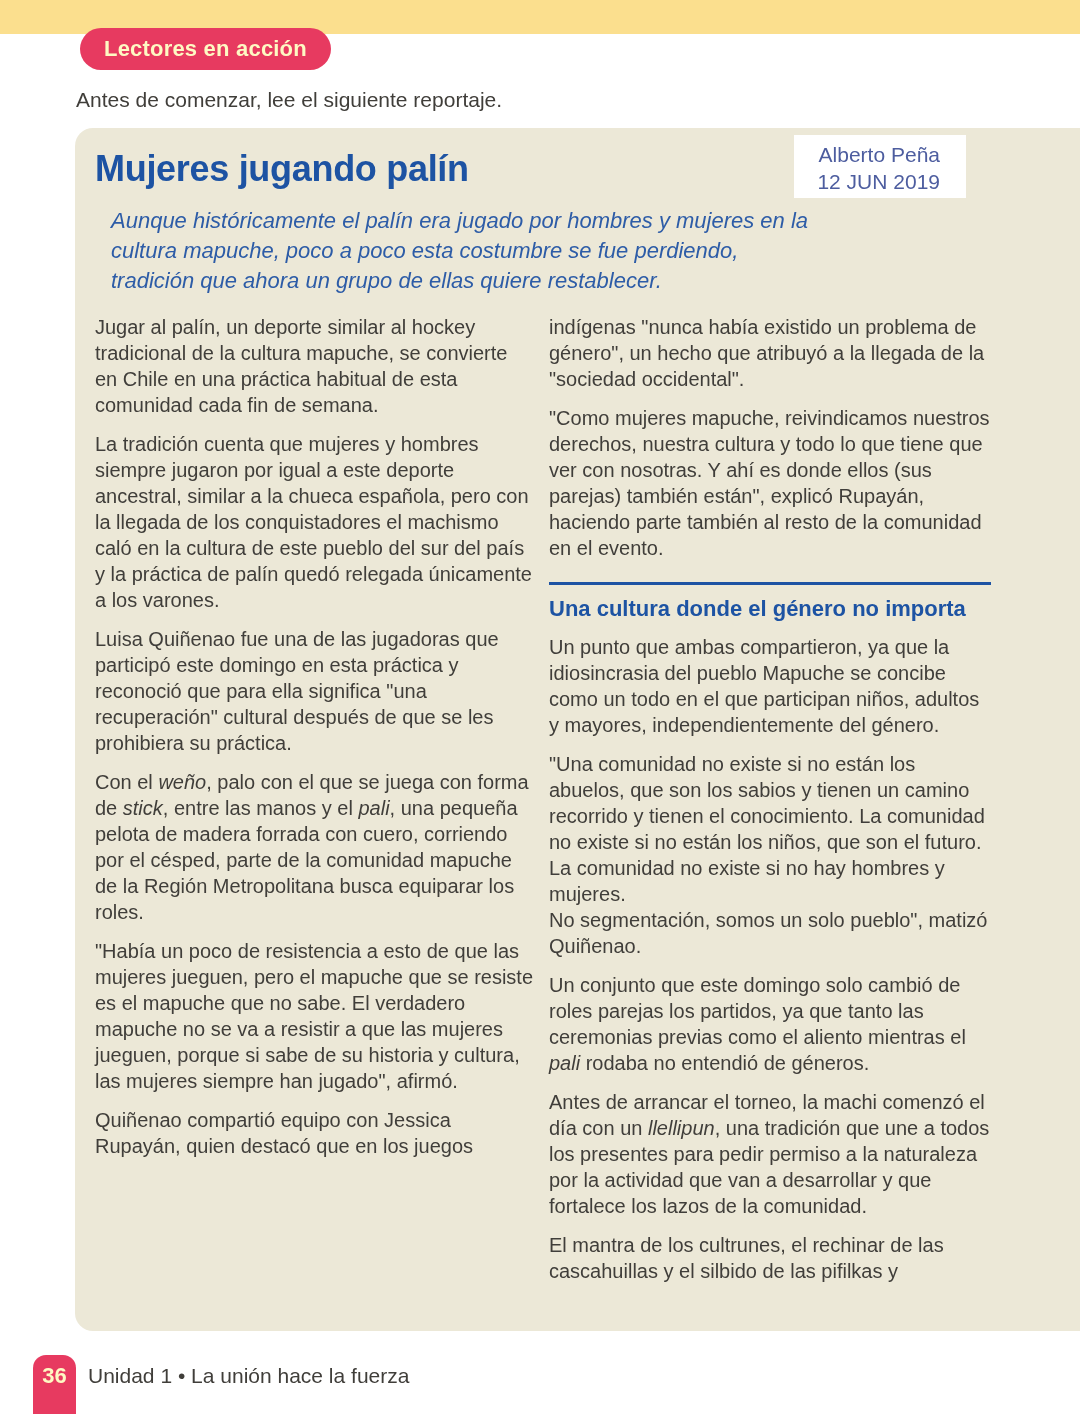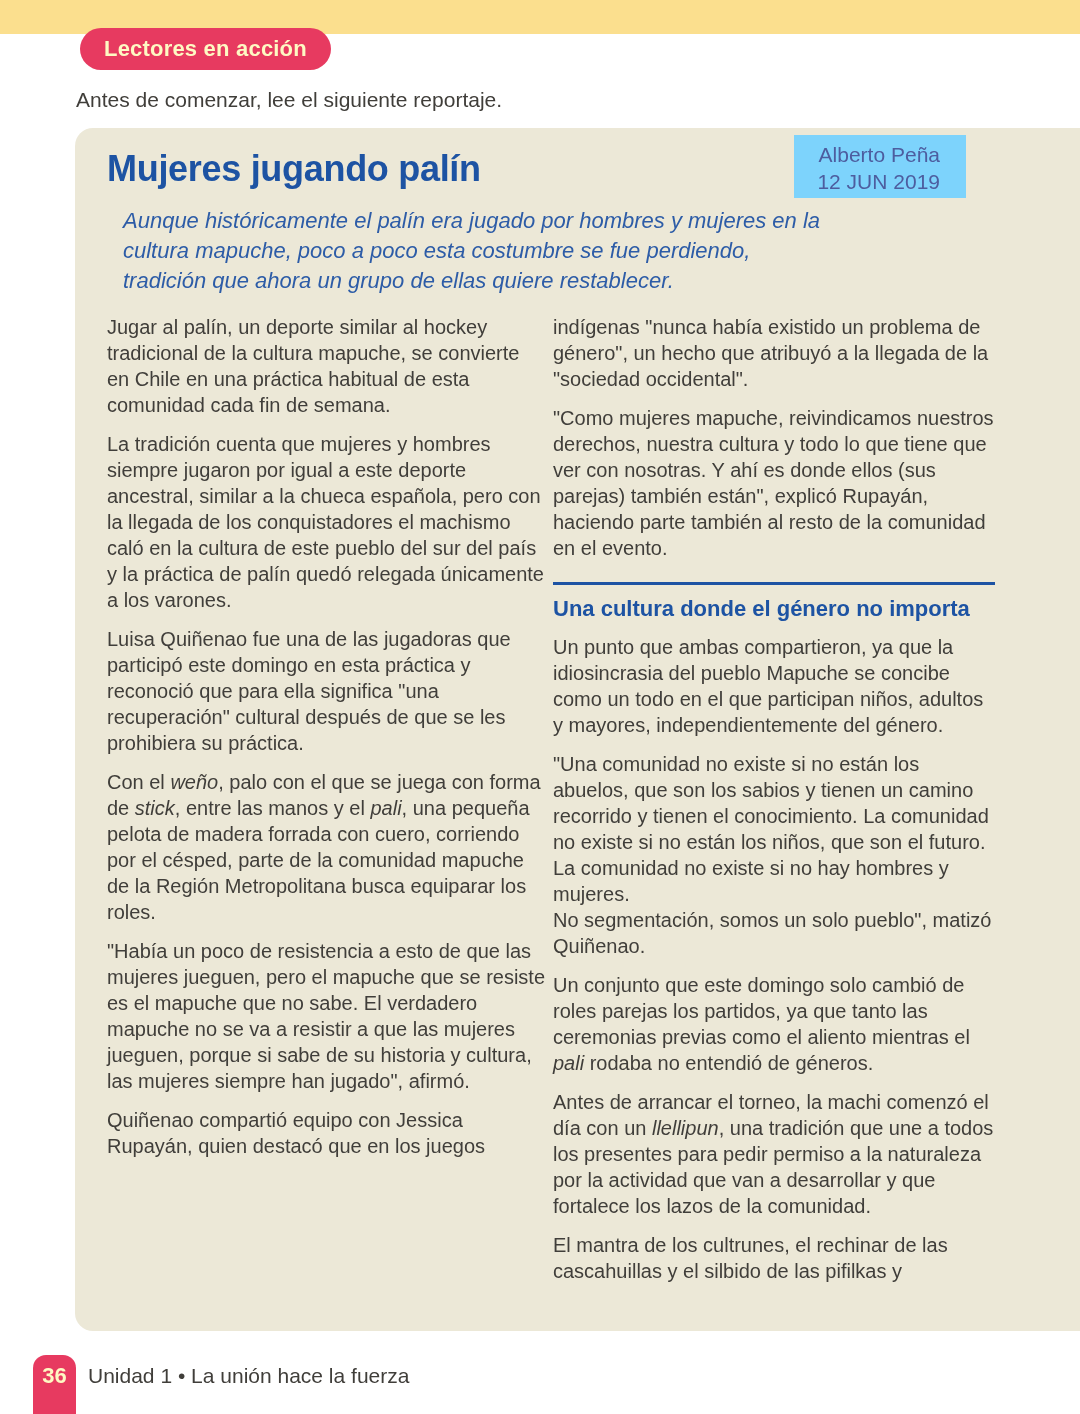--- a/index.html
+++ b/index.html
@@ -21,39 +21,39 @@
     letter-spacing:0.2px;
   }
   .intro {
     position:absolute; left:76px; top:88px;
     font-size:21px; color:var(--body-text);
   }
   .card {
     position:absolute; left:75px; top:128px; width:1005px; height:1203px;
     background:var(--card-beige);
     border-radius:18px 0 0 18px;
-    box-sizing:border-box; padding:16px 28px 0 32px;
+    box-sizing:border-box; padding:16px 28px 0 20px;
   }
   .card-title {
     margin:4px 0 0 0;
     font-size:36px; font-weight:bold; letter-spacing:-0.3px;
     color:var(--accent-blue);
   }
   .byline-box {
     position:absolute; top:7px; left:719px; width:172px; height:63px;
-    background:#7dd3fc; box-sizing:border-box;
+    background:#ffffff; box-sizing:border-box;
     padding:6px 26px 0 0; text-align:right;
     color:var(--byline-blue); font-size:21px; line-height:27px;
   }
   .lede {
     margin:16px 0 0 16px; max-width:700px;
     font-style:italic; font-size:22px; line-height:30px;
     color:var(--lede-blue);
   }
-  .columns { display:flex; gap:6px; margin-top:18px; }
+  .columns { display:flex; gap:14px; margin-top:18px; }
   .col-left  { width:440px; }
   .col-right { width:442px; }
   p.body-par {
     margin:0 0 13px 0;
     font-size:20px; line-height:26px;
     color:var(--body-text);
     white-space:pre-line;
   }
   p.body-par em { font-style:italic; }
   .section-heading {

